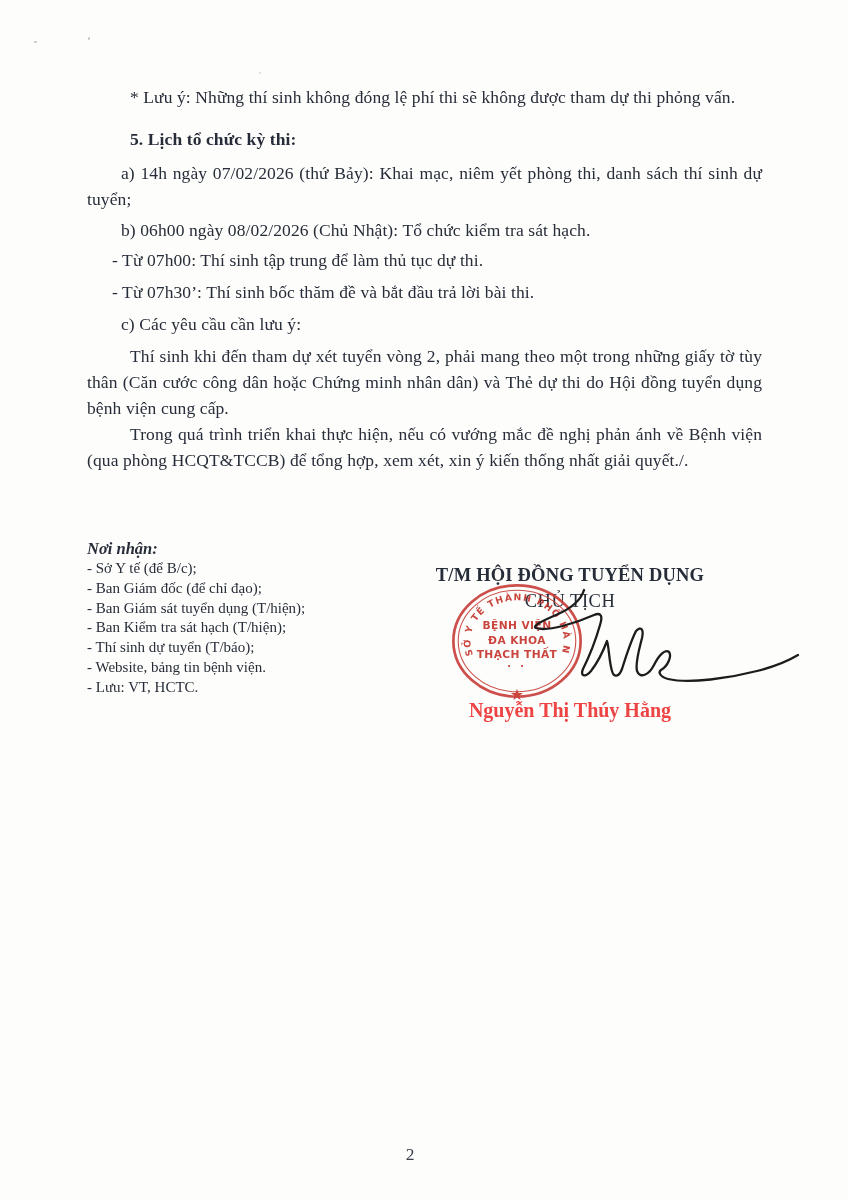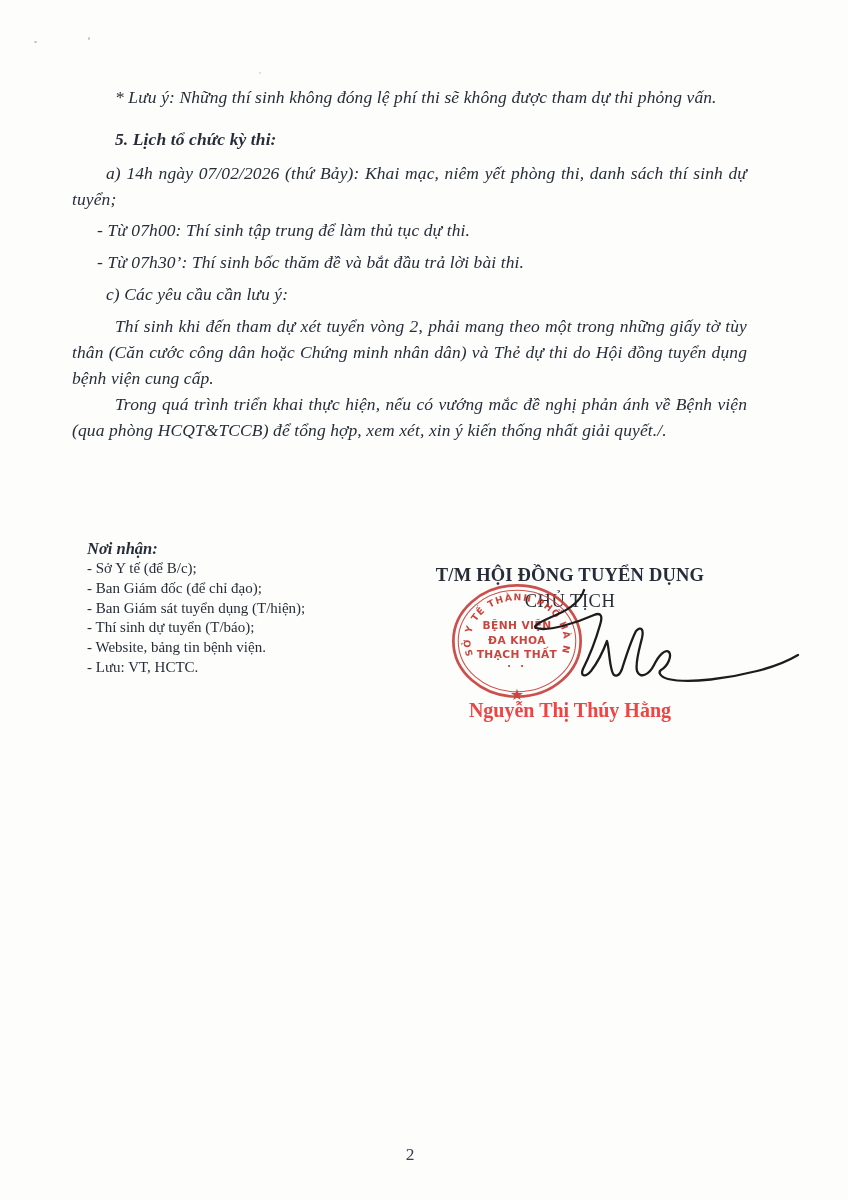--- a/index.html
+++ b/index.html
@@ -11,21 +11,21 @@
     -webkit-font-smoothing:antialiased;
   }
   .page{position:relative;width:848px;height:1200px;overflow:hidden;background:#fdfdfc;}
 
   
   .speck{position:absolute;border-radius:50%;background:#8a8f96;opacity:.55;}
   .s1{left:34px;top:41px;width:3px;height:2px;}
   .s2{left:88px;top:37px;width:2px;height:3px;}
   .s3{left:259px;top:72px;width:2px;height:2px;opacity:.35;}
 
-  .content{position:absolute;left:72px;top:84px;width:675px;font-style:italic;}
+  .content{position:absolute;left:87px;top:84px;width:675px;}
   .para{
     margin:0;
     font-size:17.5px;
     line-height:26px;
     text-align:justify;
     letter-spacing:.1px;
   }
   .indent-lg{text-indent:43px;}
   .indent-md{text-indent:34px;}
   .indent-sm{text-indent:25px;}
@@ -79,32 +79,34 @@
 <div class="page">
 
   <div class="speck s1"></div>
   <div class="speck s2"></div>
   <div class="speck s3"></div>
 
   <div class="content">
     <p class="para indent-lg p-note">* Lưu ý: Những thí sinh không đóng lệ phí thi sẽ không được tham dự thi phỏng vấn.</p>
     <p class="para indent-lg bold p-head">5. Lịch tổ chức kỳ thi:</p>
     <p class="para indent-md p-a">a) 14h ngày 07/02/2026 (thứ Bảy): Khai mạc, niêm yết phòng thi, danh sách thí sinh dự tuyển;</p>
+    <p class="para indent-md p-b">b) 06h00 ngày 08/02/2026 (Chủ Nhật): Tổ chức kiểm tra sát hạch.</p>
     <p class="para indent-sm p-d1">- Từ 07h00: Thí sinh tập trung để làm thủ tục dự thi.</p>
     <p class="para indent-sm p-d2">- Từ 07h30’: Thí sinh bốc thăm đề và bắt đầu trả lời bài thi.</p>
     <p class="para indent-md p-c">c) Các yêu cầu cần lưu ý:</p>
     <p class="para indent-lg p-c1">Thí sinh khi đến tham dự xét tuyển vòng 2, phải mang theo một trong những giấy tờ tùy thân (Căn cước công dân hoặc Chứng minh nhân dân) và Thẻ dự thi do Hội đồng tuyển dụng bệnh viện cung cấp.</p>
     <p class="para indent-lg p-final">Trong quá trình triển khai thực hiện, nếu có vướng mắc đề nghị phản ánh về Bệnh viện (qua phòng HCQT&amp;TCCB) để tổng hợp, xem xét, xin ý kiến thống nhất giải quyết./.</p>
   </div>
 
   <div class="recipients">
     <div class="recipients-heading">Nơi nhận:</div>
     <div class="recipient-line">- Sở Y tế (để B/c);</div>
     <div class="recipient-line">- Ban Giám đốc (để chỉ đạo);</div>
     <div class="recipient-line">- Ban Giám sát tuyển dụng (T/hiện);</div>
+    <div class="recipient-line">- Ban Kiểm tra sát hạch (T/hiện);</div>
     <div class="recipient-line">- Thí sinh dự tuyển (T/báo);</div>
     <div class="recipient-line">- Website, bảng tin bệnh viện.</div>
     <div class="recipient-line">- Lưu: VT, HCTC.</div>
   </div>
 
   <div class="sig-block">
     <div class="sig-line1">T/M HỘI ĐỒNG TUYỂN DỤNG</div>
     <div class="sig-line2">CHỦ TỊCH</div>
   </div>
 

